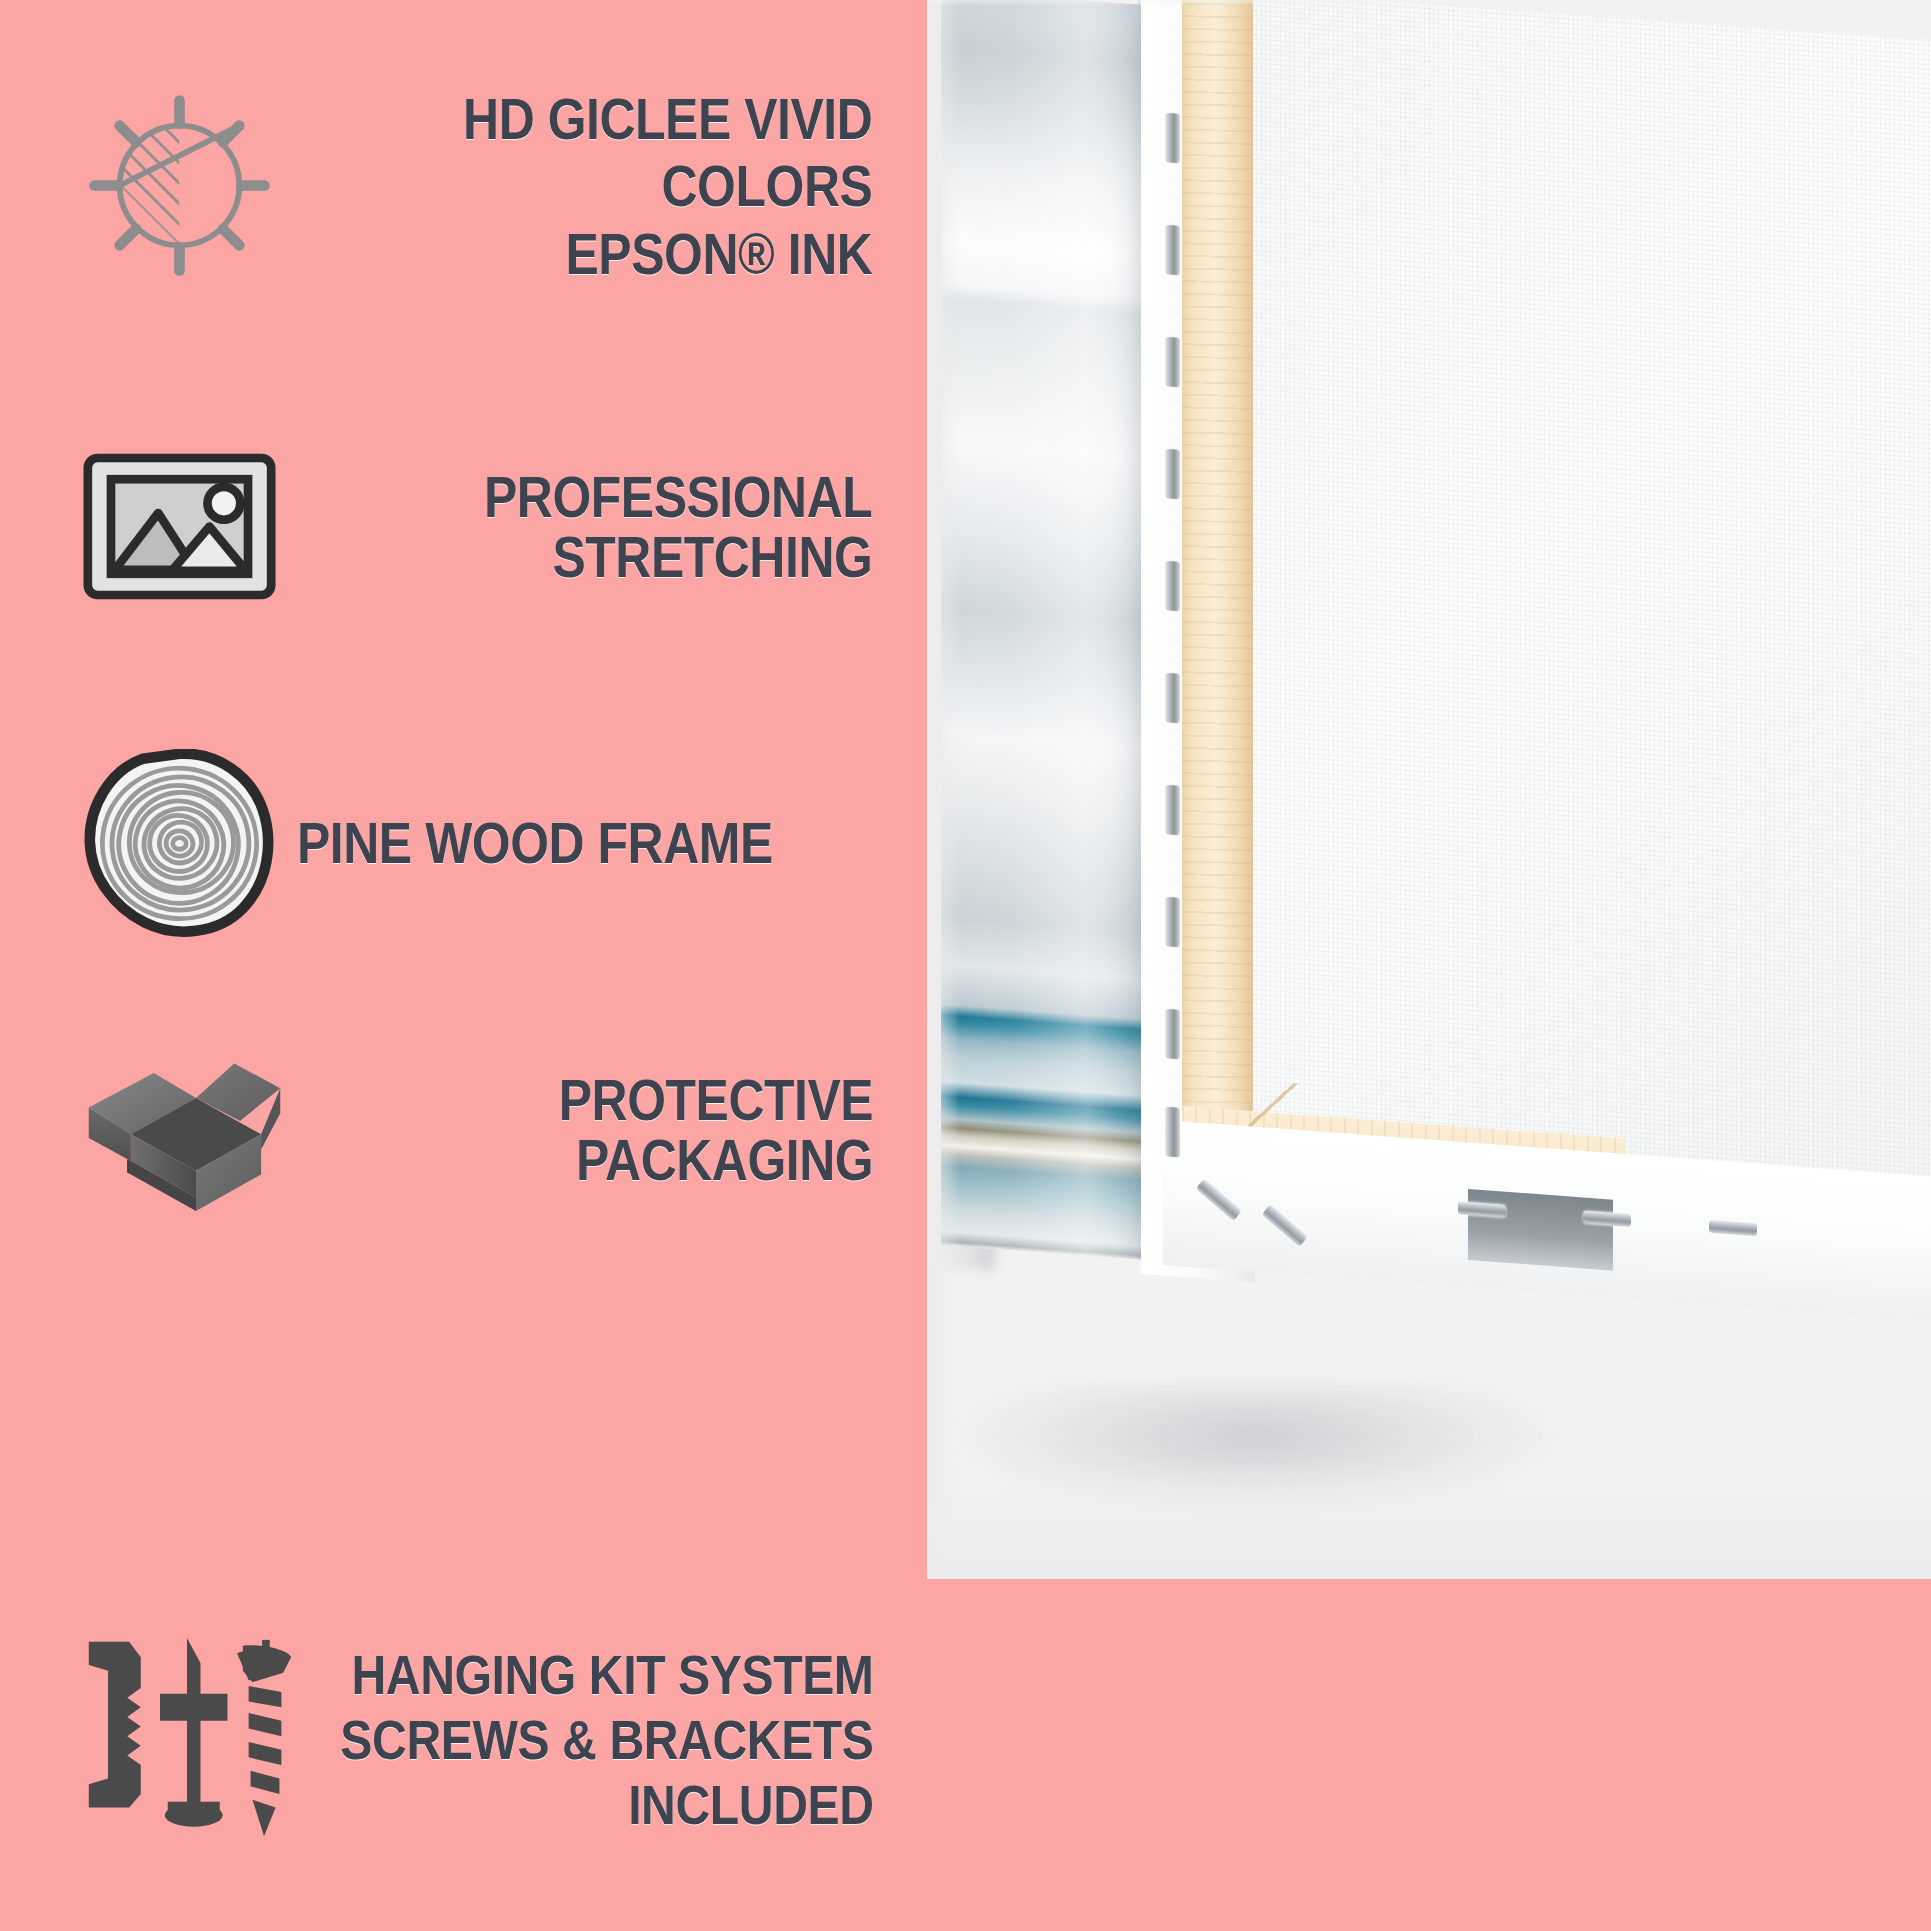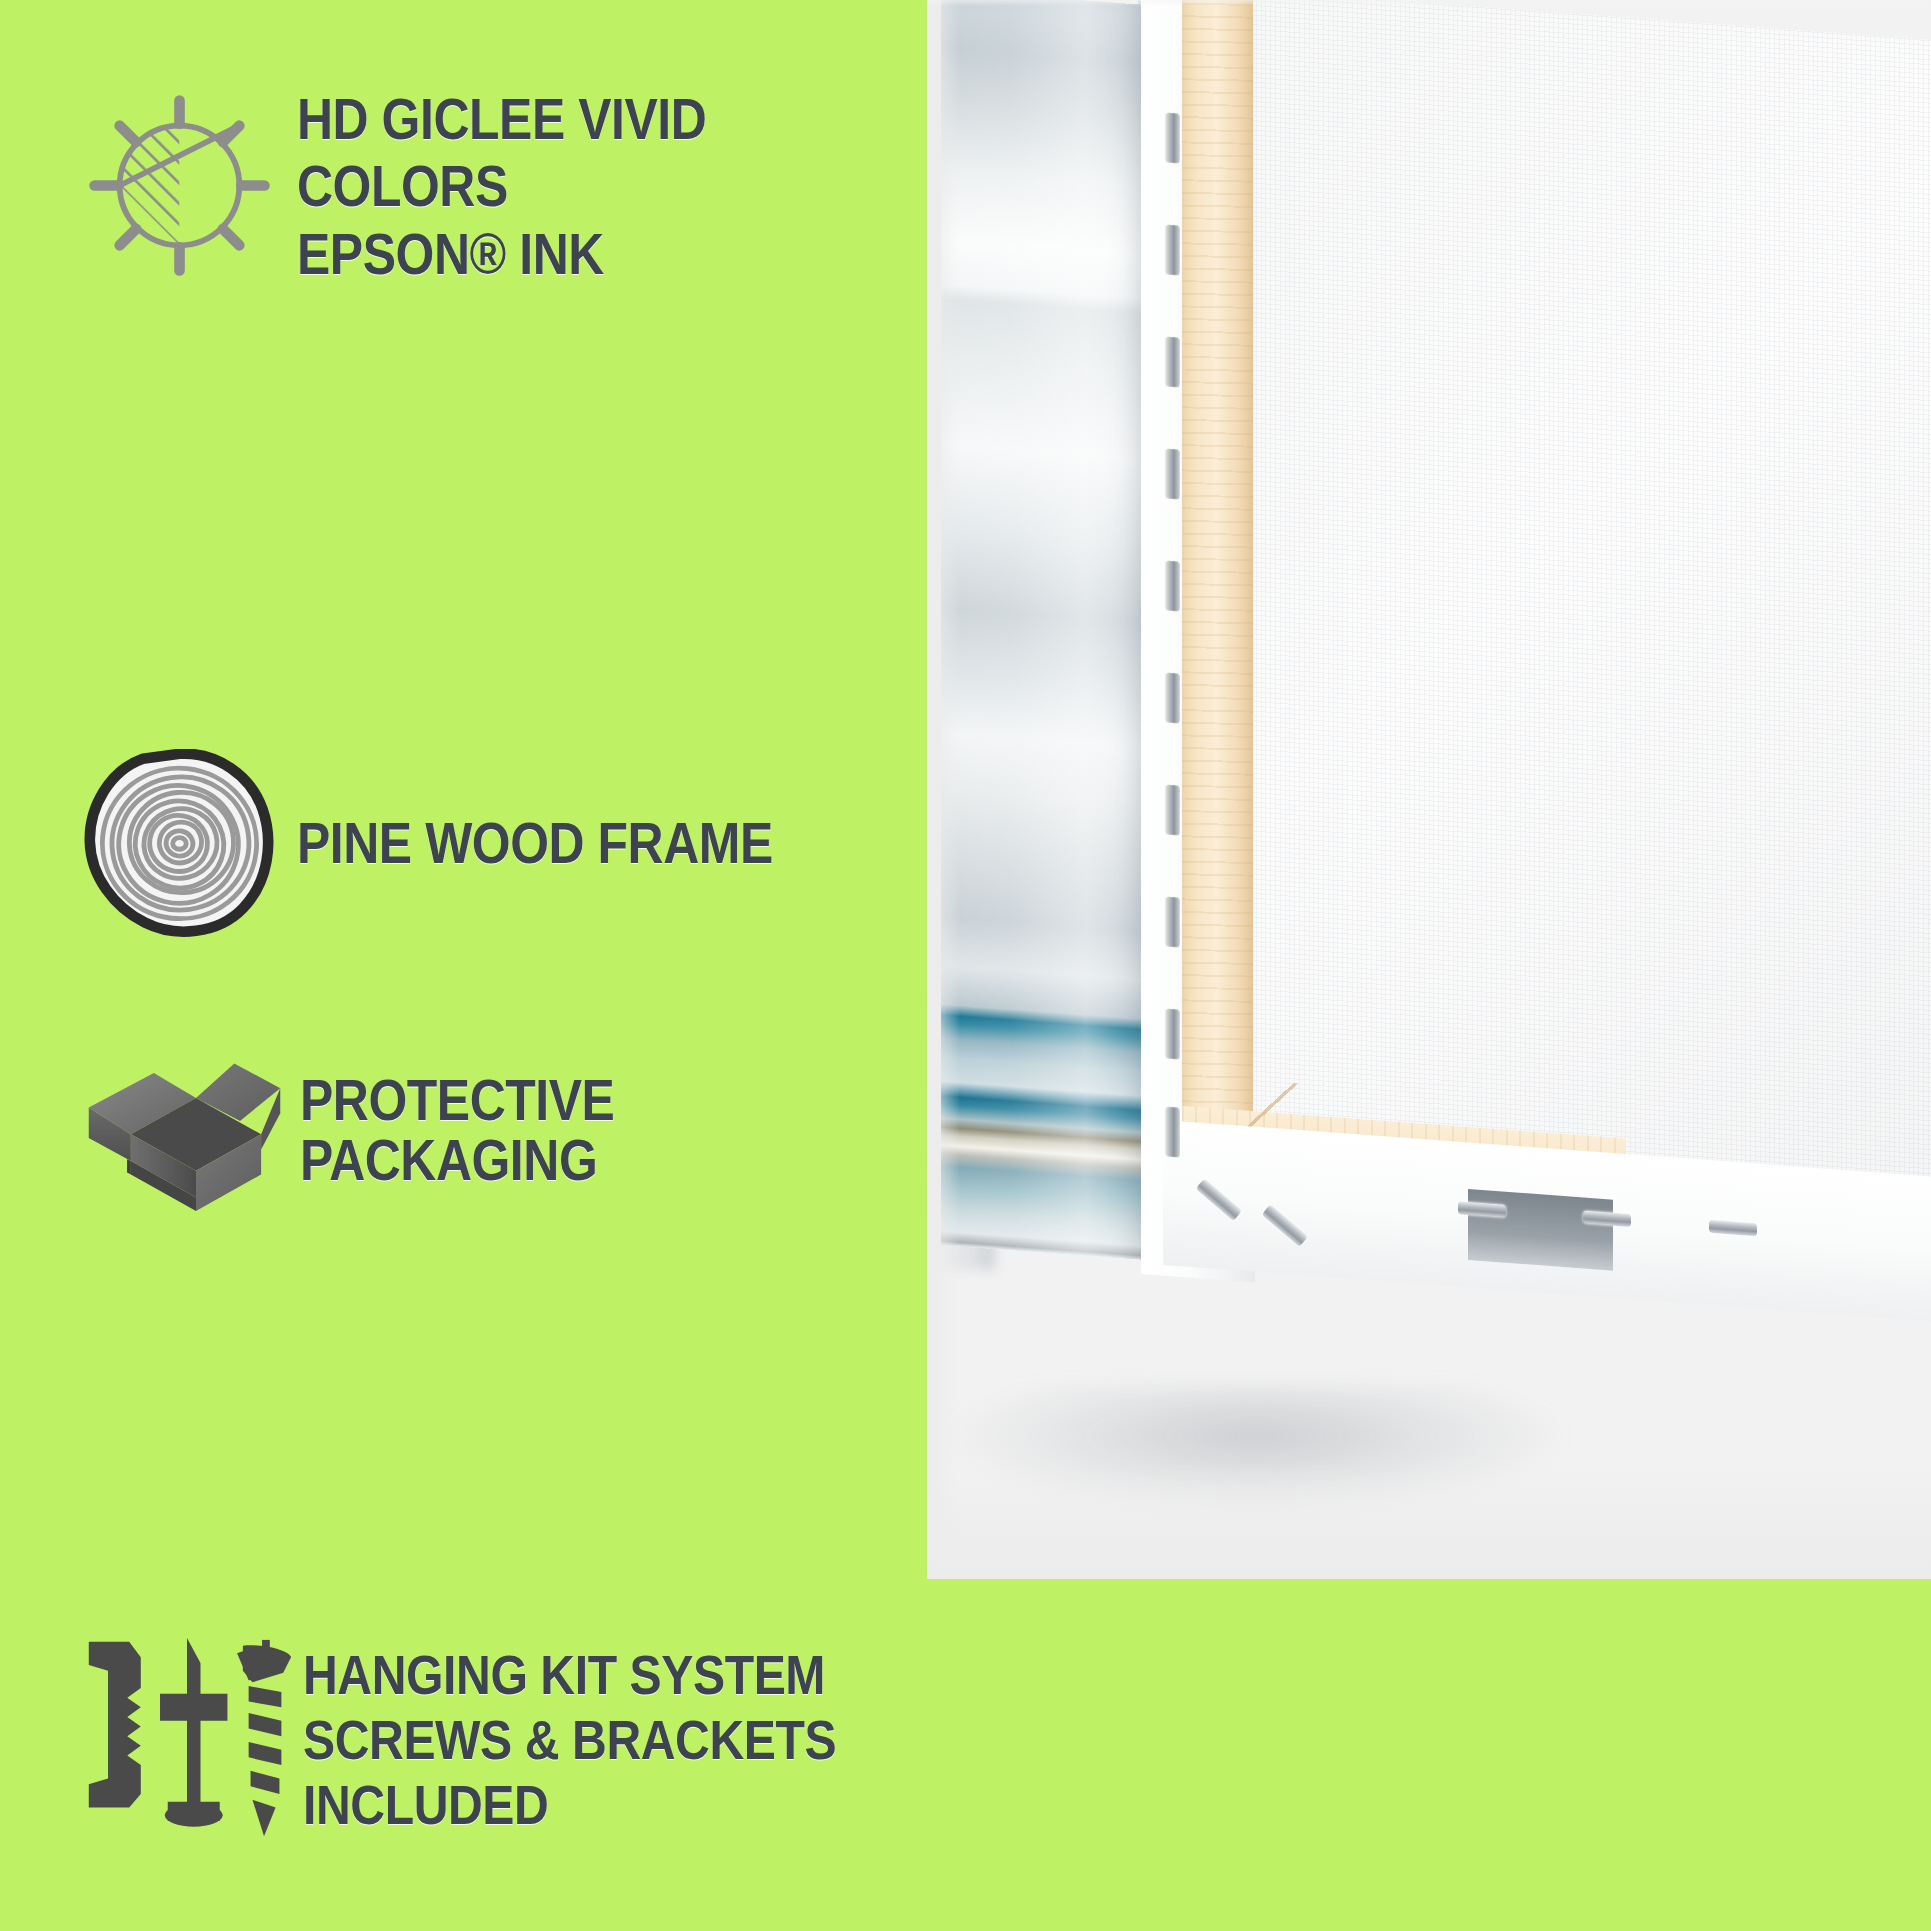--- a/index.html
+++ b/index.html
@@ -3,21 +3,21 @@
 <meta charset="utf-8">
 <style>
   html,body{margin:0;padding:0;}
   body{
     width:1931px;height:1931px;
     background:#eceded;
     font-family:"Liberation Sans", sans-serif;
     overflow:hidden;
     position:relative;
   }
-  #stage{position:absolute;inset:0;background:#bef264;}
+  #stage{position:absolute;inset:0;background:#fca5a5;text-align:right;}
 
   
   .features{position:absolute;left:0;top:0;width:966px;height:1931px;}
   .feature{position:absolute;display:flex;align-items:center;}
   .icon-box{position:relative;flex:0 0 auto;display:flex;align-items:center;justify-content:center;}
   .flabel{
     color:#3d434f;
     font-weight:700;
     letter-spacing:-0.5px;
     line-height:1.02;
@@ -295,20 +295,32 @@
             <line x1="145" y1="145" x2="162" y2="162"></line>
             <line x1="162" y1="38" x2="145" y2="55"></line>
             <line x1="55" y1="145" x2="38" y2="162"></line>
           </g>
         </svg>
       </div>
       <div class="flabel">HD GICLEE VIVID COLORS
 EPSON® INK</div>
     </div>
 
+    <div class="feature f2">
+      <div class="icon-box">
+        <svg width="193" height="147" viewBox="0 0 200 152">
+          <rect x="5" y="5" width="190" height="142" rx="10" fill="#e2e2e2" stroke="#2b2b2b" stroke-width="9"></rect>
+          <rect x="29" y="27" width="142" height="98" fill="#cfcfcf" stroke="#2b2b2b" stroke-width="9"></rect>
+          <circle cx="146" cy="52" r="17" fill="#f2f2f2" stroke="#2b2b2b" stroke-width="9"></circle>
+          <path d="M33,121 L78,62 L116,121 Z" fill="#bdbdbd" stroke="#2b2b2b" stroke-width="9" stroke-linejoin="round"></path>
+          <path d="M92,122 L131,76 L169,122 Z" fill="#eaeaea" stroke="#2b2b2b" stroke-width="9" stroke-linejoin="round"></path>
+        </svg>
+      </div>
+      <div class="flabel">PROFESSIONAL STRETCHING</div>
+    </div>
 
     <div class="feature f3">
       <div class="icon-box">
         <svg width="193" height="188" viewBox="0 0 200 195">
           <path d="M100,5 C140,3 174,28 186,62 C198,96 192,138 166,165 C140,192 96,196 64,180
                    C32,164 8,132 7,96 C6,60 28,22 62,10 Z" fill="#f4f4f4" stroke="#2b2b2b" stroke-width="11" stroke-linejoin="round"></path>
           <g fill="none" stroke="#9a9a9a" stroke-width="5">
             <ellipse cx="100" cy="98" rx="80" ry="78" transform="rotate(6 100 98)"></ellipse>
             <ellipse cx="101" cy="98" rx="71" ry="69" transform="rotate(-8 101 98)"></ellipse>
             <ellipse cx="99" cy="99" rx="62" ry="61" transform="rotate(14 99 99)"></ellipse>

